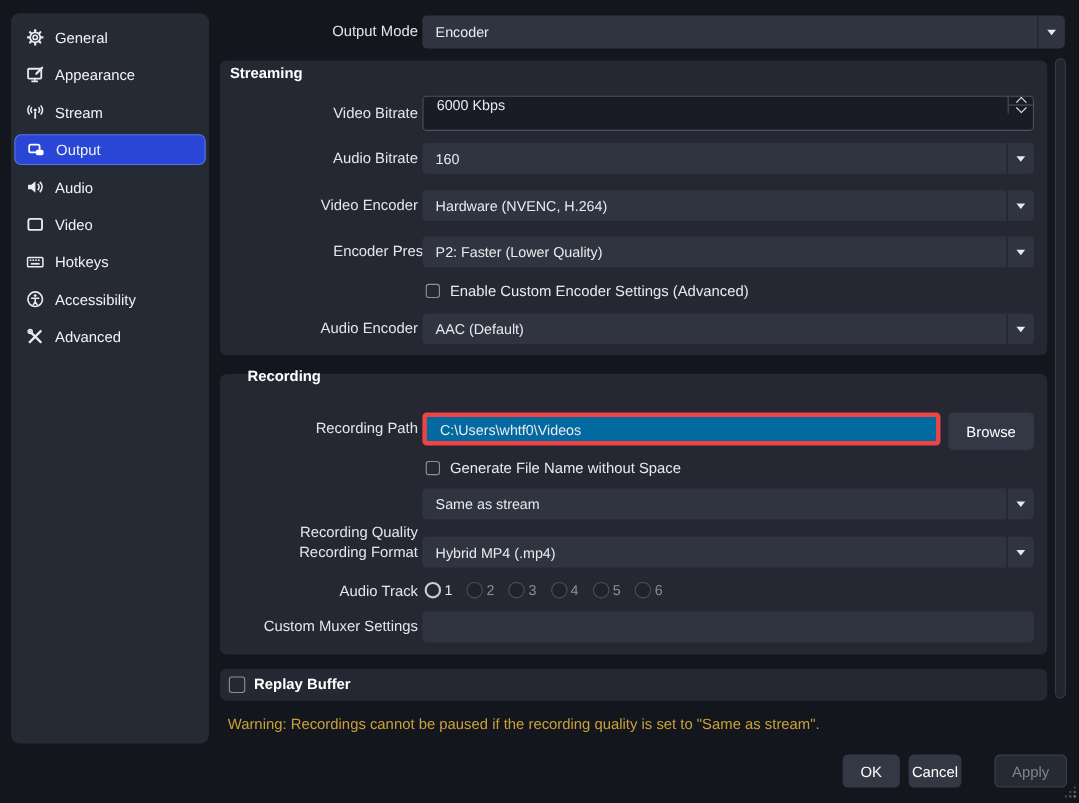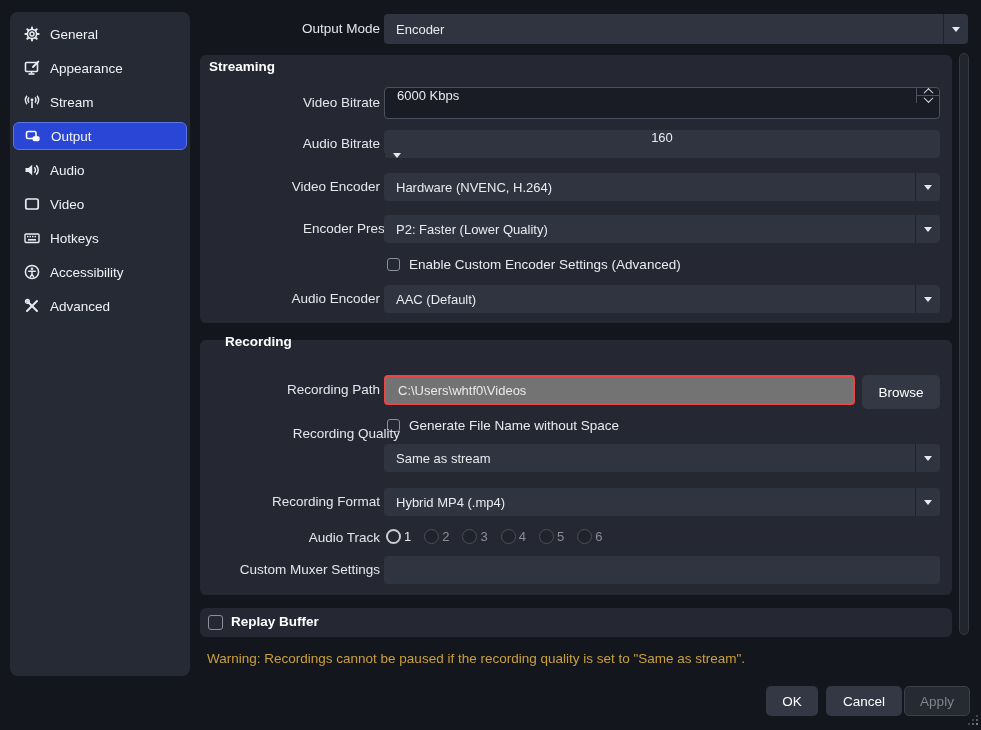--- a/index.html
+++ b/index.html
@@ -37,21 +37,21 @@
   .spin-text{flex:1;display:flex;align-items:center;padding:0 12px;font-size:13px;color:#e9eaed;}
   .spin-btns{width:22px;border-left:1px solid #4a5160;display:flex;flex-direction:column;}
   .spin-btn{flex:1;display:flex;align-items:center;justify-content:center;}
   .spin-btn + .spin-btn{border-top:1px solid #4a5160;}
   .chev-up{width:6px;height:6px;border-left:1.6px solid #dfe2e6;border-top:1.6px solid #dfe2e6;
            transform:rotate(45deg) translate(1px,1px);}
   .chev-down{width:6px;height:6px;border-left:1.6px solid #dfe2e6;border-top:1.6px solid #dfe2e6;
              transform:rotate(225deg) translate(1px,1px);}
 
   
-  .tinput{position:absolute;background:#737373;border:2px solid #ef4444;border-radius:4px;
+  .tinput{position:absolute;background:#0369a1;border:4px solid #ef4444;border-radius:4px;
           display:flex;align-items:center;padding:0 12px;font-size:13px;color:#e9eaed;box-sizing:border-box;}
   .tinput.plain{background:#2f3440;border:none;}
   .btn{position:absolute;background:#343845;border:none;border-radius:5px;color:#ffffff;
        font-size:13.5px;display:flex;align-items:center;justify-content:center;box-sizing:border-box;
        font-family:"Liberation Sans",sans-serif;}
   .btn.disabled{background:#262a33;border:1px solid #3a3f4a;color:#7f848d;}
 
   
   .cbx{position:absolute;width:13px;height:13px;border:1px solid #8b909a;border-radius:3px;
        background:transparent;box-sizing:border-box;}
@@ -204,21 +204,21 @@
       <span class="spin-btn">
           <i class="chev-up"></i>
         </span>
       <span class="spin-btn">
           <i class="chev-down"></i>
         </span>
     </span>
   </div>
 
   <div class="flabel" style="top:136px;">Audio Bitrate</div>
-  <div class="combo" style="left:384px;top:130px;width:556px;height:28px;flex-direction:column;">
+  <div class="combo" style="left:384px;top:130px;width:556px;height:28px;">
     <span class="combo-text">160</span>
     <span class="combo-btn">
         <i class="tri"></i>
       </span>
   </div>
 
   <div class="flabel" style="top:179px;">Video Encoder</div>
   <div class="combo" style="left:384px;top:173px;width:556px;height:28px;">
     <span class="combo-text">Hardware (NVENC, H.264)</span>
     <span class="combo-btn">
@@ -250,21 +250,21 @@
 
   <div class="flabel" style="top:382px;">Recording Path</div>
   <div class="tinput" style="left:384px;top:375px;width:471px;height:30px;">
     <span>C:\Users\whtf0\Videos</span>
   </div>
   <button class="btn" style="left:862px;top:375px;width:78px;height:34px;">Browse</button>
 
   <span class="cbx" style="left:387px;top:419px;"></span>
   <span class="cbx-label" style="left:409px;top:418px;">Generate File Name without Space</span>
 
-  <div class="flabel" style="top:426px;padding-left:20px;">Recording Quality</div>
+  <div class="flabel" style="top:476px;">Recording Quality</div>
   <div class="combo" style="left:384px;top:444px;width:556px;height:28px;">
     <span class="combo-text">Same as stream</span>
     <span class="combo-btn">
         <i class="tri"></i>
       </span>
   </div>
 
   <div class="flabel" style="top:494px;">Recording Format</div>
   <div class="combo" style="left:384px;top:488px;width:556px;height:28px;">
     <span class="combo-text">Hybrid MP4 (.mp4)</span>
@@ -308,17 +308,17 @@
 
   <section class="panel" style="top:608px;height:29px;"></section>
   <span class="cbx" style="left:208px;top:615px;width:15px;height:15px;"></span>
   <span class="cbx-label" style="left:231px;top:614px;font-weight:bold;color:#ffffff;">Replay Buffer</span>
 
   <div class="warning" style="left:207px;top:651px;">Warning: Recordings cannot be paused if the recording quality is set to "Same as stream".</div>
 
   <div class="scrollbar"></div>
 
   <button class="btn" style="left:766px;top:686px;width:52px;height:30px;">OK</button>
-  <button class="btn" style="left:826px;top:686px;width:76px;height:30px;">Cancel</button>
+  <button class="btn" style="left:826px;top:686px;width:48px;height:30px;">Cancel</button>
   <button class="btn disabled" style="left:904px;top:686px;width:66px;height:30px;">Apply</button>
 
   <div class="grip"></div>
 </div>
 
 </body></html>

